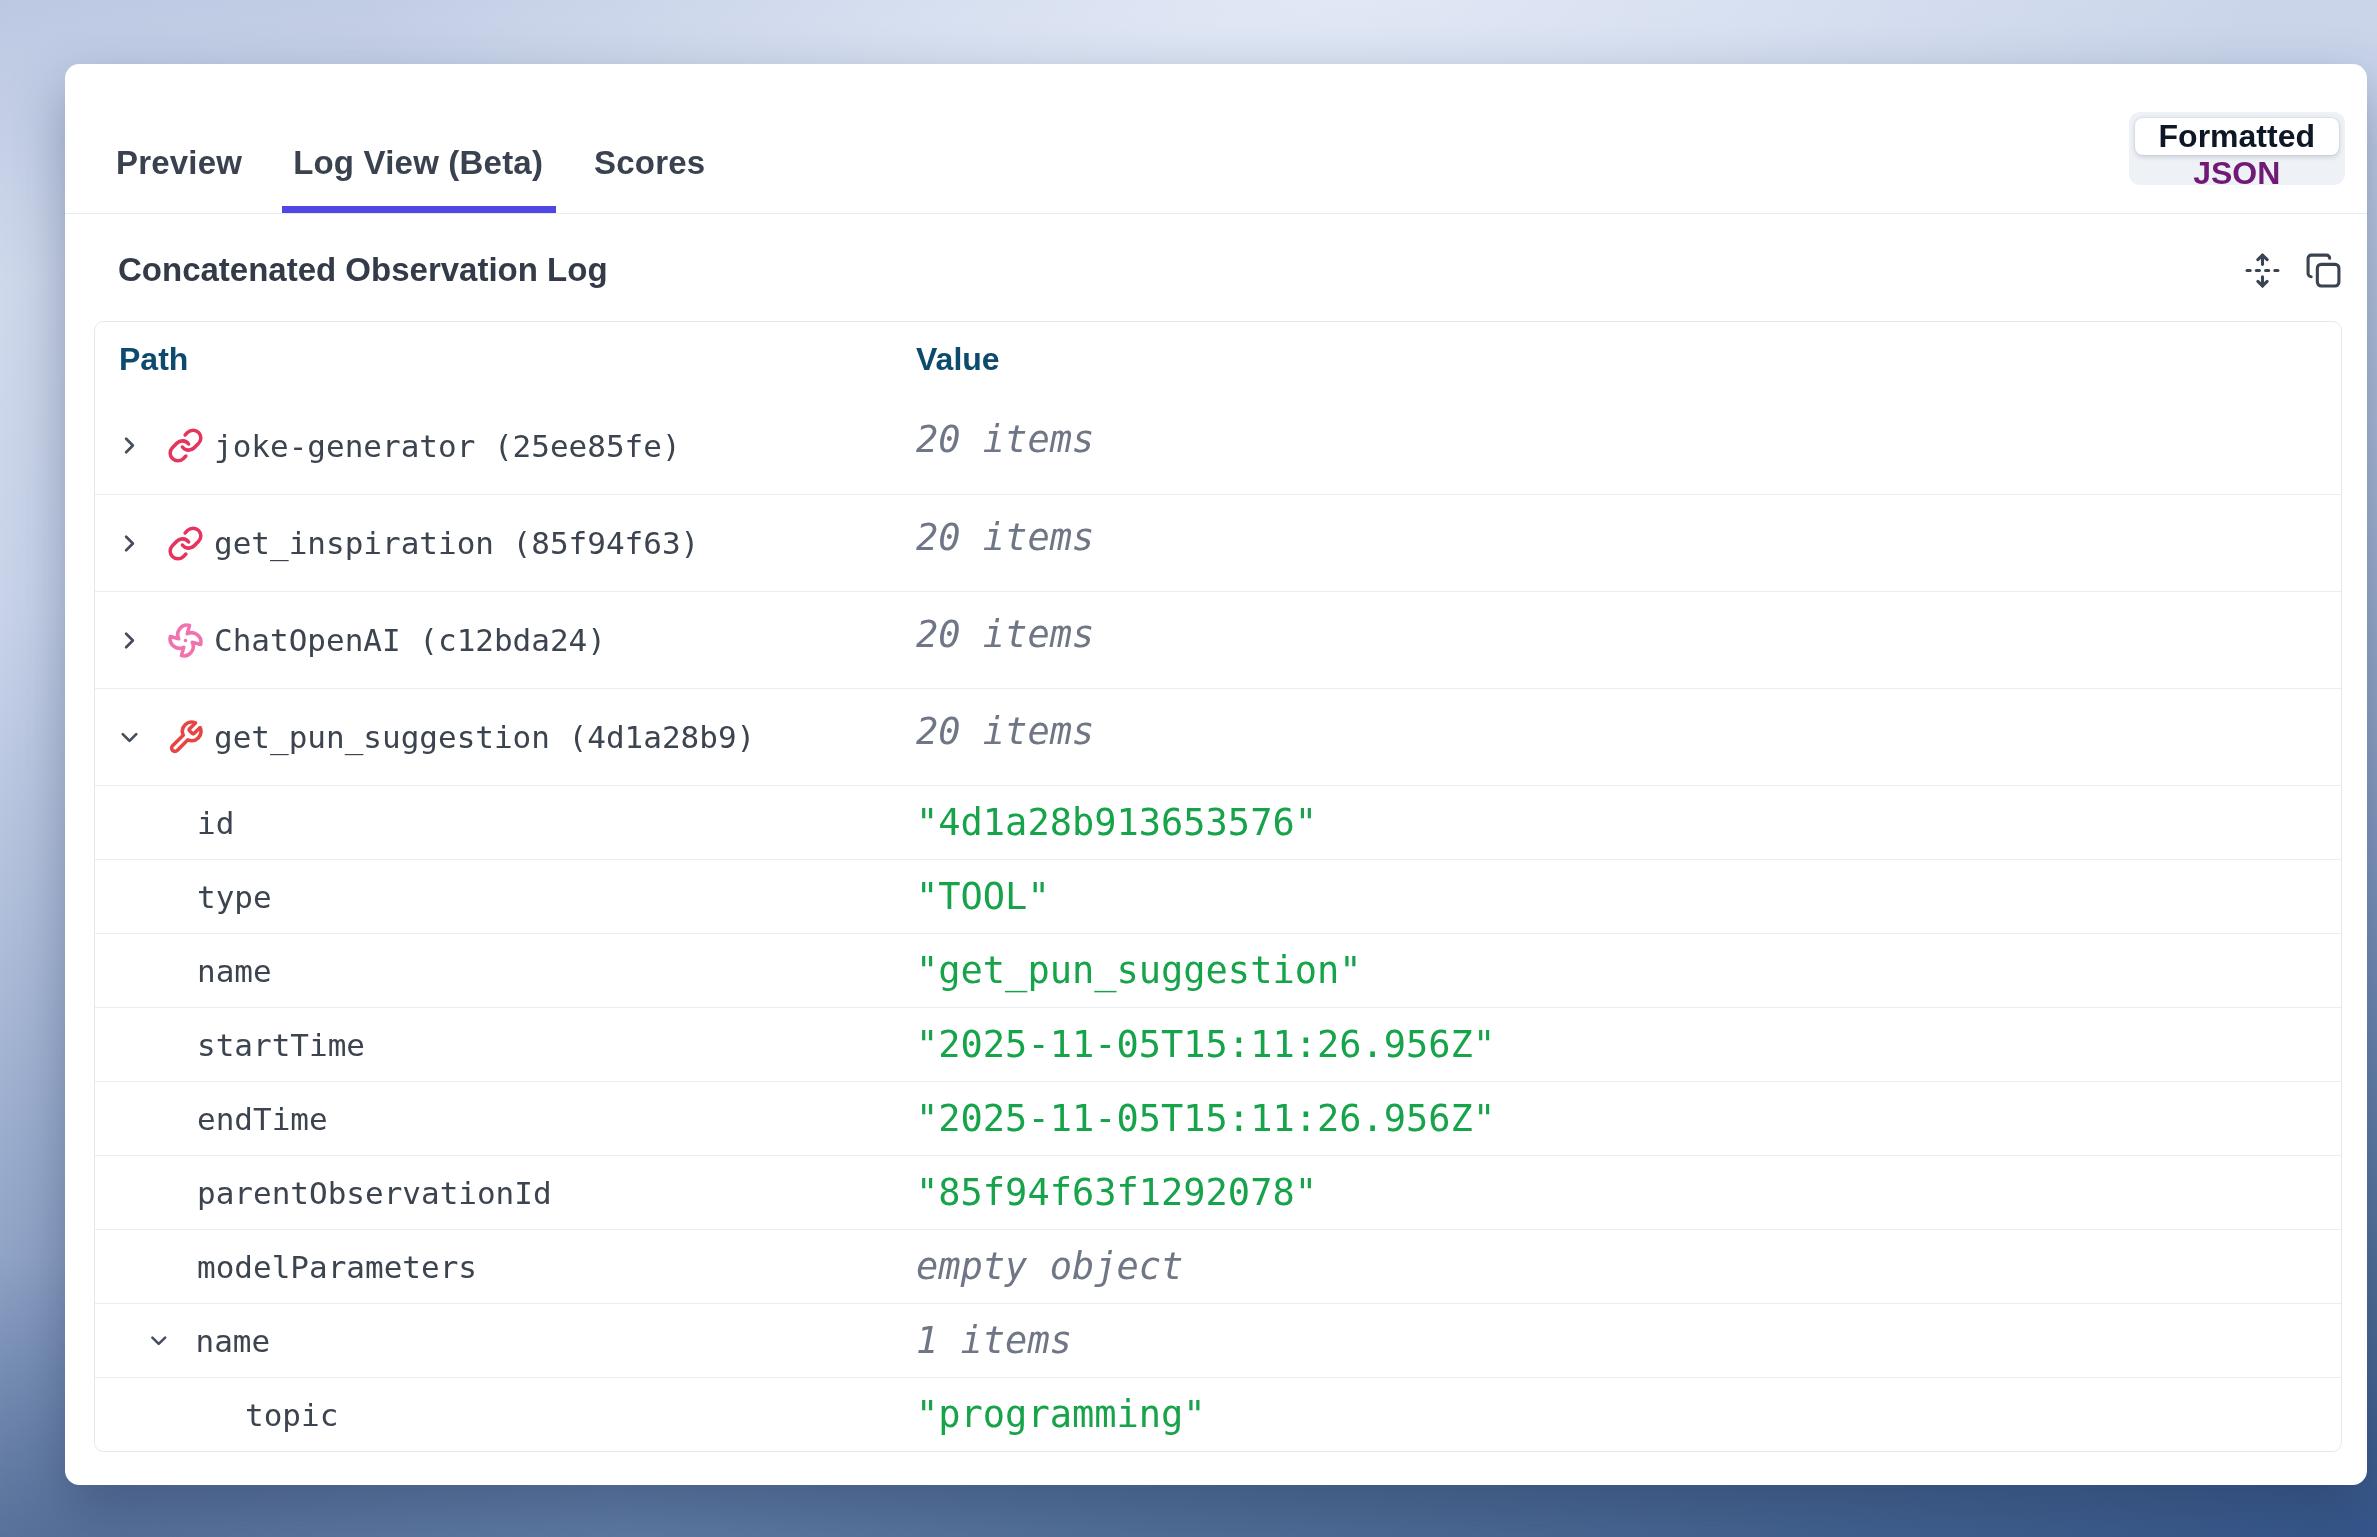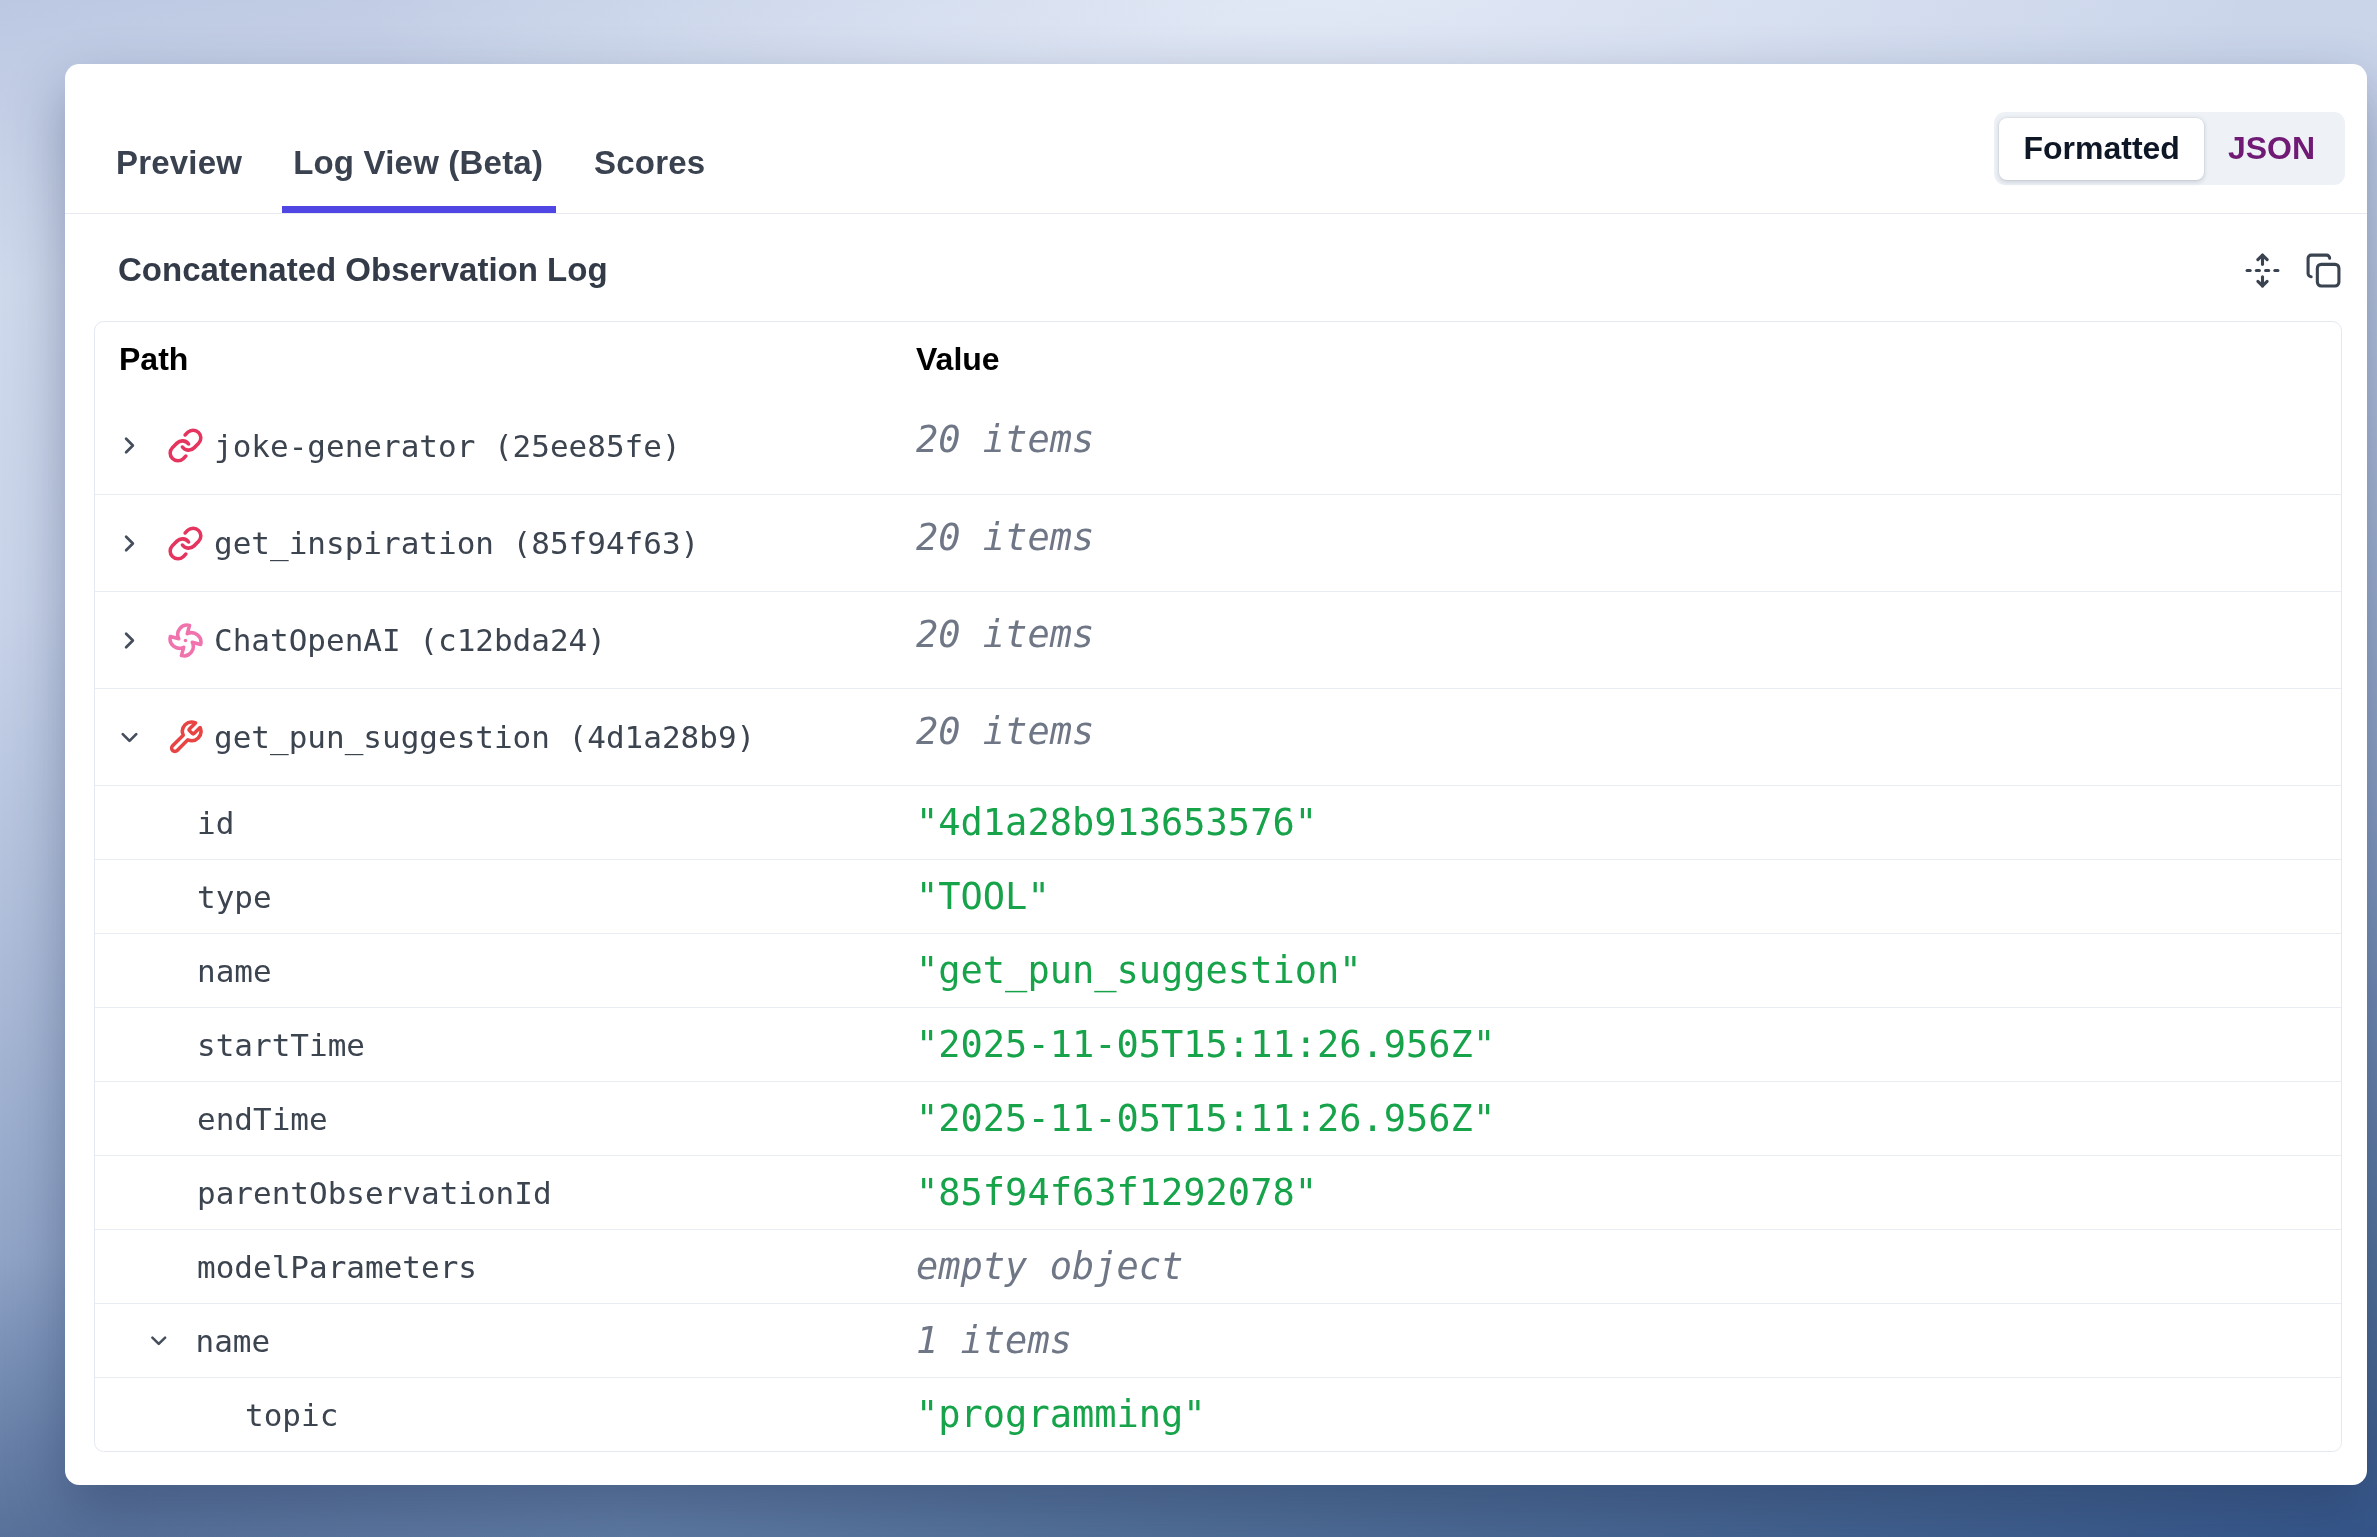--- a/index.html
+++ b/index.html
@@ -34,21 +34,21 @@
     font-size:33px; font-weight:600; color:#3a4250; cursor:pointer;
     letter-spacing:0.2px;
   }
   .tab.active::after {
     content:""; position:absolute; left:-11.2px; right:-12.8px; bottom:0; height:7.2px;
     background: var(--accent);
   }
   .spacer { flex:1; }
   .toggle {
     display:flex; align-items:center; background:#eef2f7;
-    border-radius:11.2px; padding:5.6px; height:73px;
+    border-radius:11.2px; padding:5.6px; height:73px;flex-direction:column;
   }
   .toggle .opt {
     font-size:32px; font-weight:600; padding:0 24px; height:62px;
     display:flex; align-items:center; border-radius:8px; color:#701a75; cursor:pointer;
   }
   .toggle .opt.active {
     background:#ffffff; color:#0e1726;
     box-shadow:0 1.6px 4.8px rgba(30,40,60,0.18), 0 0 0 0.8px #e4e8ee;
   }
   
@@ -62,21 +62,21 @@
   .icon-btn svg { width:100%; height:100%; }
   
   .tablewrap { margin:0 25px 0 29px; flex:1 1 auto; }
   .logtable {
     border:1.6px solid #e4e9f1; border-radius:9.6px;
     overflow:hidden; background:#fff;
   }
   .trow { display:grid; grid-template-columns:821px 1fr; }
   .trow + .trow { border-top:1.6px solid #e8ecf3; }
   .thead { height:75px; }
-  .thead .cell { display:flex; align-items:center; font-size:32px; font-weight:600; color:#000000; }
+  .thead .cell { display:flex; align-items:center; font-size:32px; font-weight:600; color:#0c4a6e; }
   .thead .cell-path { padding-left:24px; }
   .cell-path { display:flex; align-items:center; min-width:0; }
   .cell-value { font-family:"DejaVu Sans Mono", monospace; font-size:37px; display:flex; align-items:center; }
   .row-group { height:97px; cursor:pointer; }
   .row-group .cell-path { padding-left:21px; gap:0; }
   .row-group .cell-value { align-items:flex-start; padding-top:21px; }
   .row-detail { height:74px; }
   .chev { width:27px; height:27px; color:#454e5c; flex:0 0 auto; display:flex; }
   .chev svg { width:100%; height:100%; }
   .type-ico { width:37px; height:37px; margin-left:24px; flex:0 0 auto; display:flex; }

